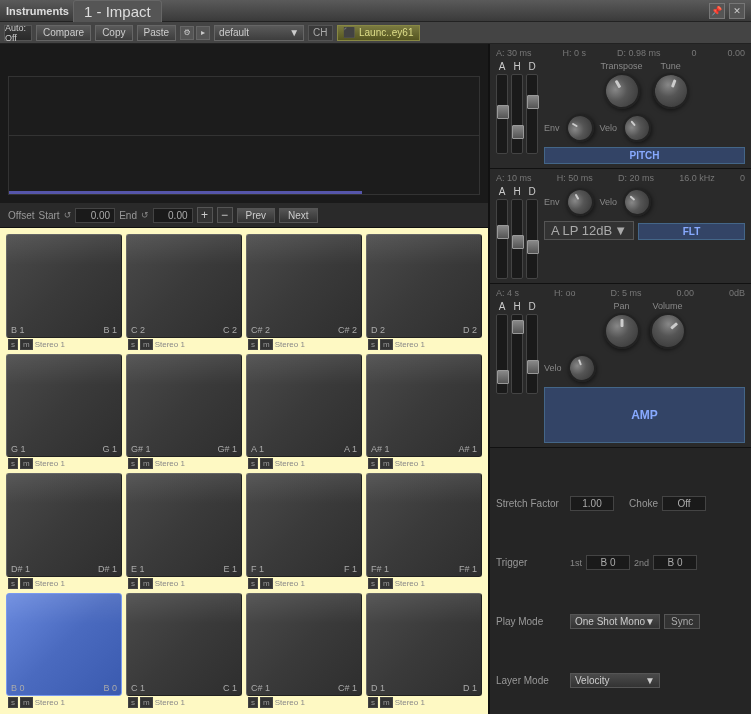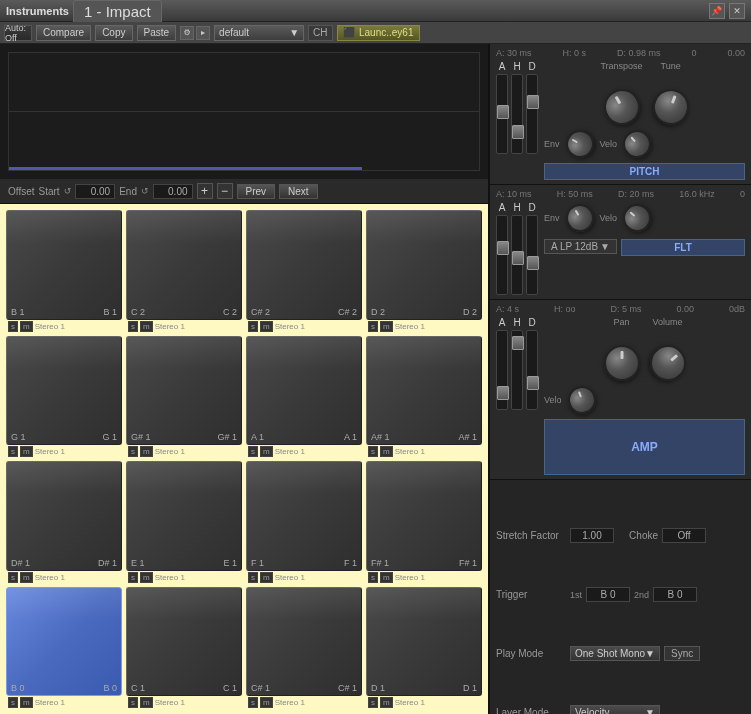--- a/index.html
+++ b/index.html
@@ -152,20 +152,21 @@
     }
 
     
     .impact-header {
       background: #1a1a1a;
       height: 160px;
       border-bottom: 1px solid #111;
       position: relative;
       display: flex;
       flex-direction: column;
+      margin-top: 24px;
     }
     .impact-logo {
       position: absolute;
       top: 8px;
       right: 12px;
       color: #888;
       font-size: 18px;
       font-weight: bold;
       letter-spacing: 3px;
     }
@@ -317,21 +318,21 @@
       border: 1px solid #999;
       border-radius: 1px;
       cursor: grab;
     }
 
     
     .knob-group {
       display: flex;
       flex-direction: column;
       align-items: center;
-      gap: 18px;
+      gap: 2px;
     }
     .knob-label {
       font-size: 9px;
       color: #888;
     }
     .knob {
       width: 36px;
       height: 36px;
       border-radius: 50%;
       background: radial-gradient(circle at 35% 35%, #888 0%, #555 40%, #333 100%);
@@ -357,21 +358,21 @@
     }
     .knob.small::after {
       top: 3px;
       height: 6px;
       width: 2px;
     }
     .filter-type {
       background: #333;
       border: 1px solid #555;
       color: #aaa;
-      font-size: 10px;
+      font-size: 13px;
       padding: 1px 6px;
       display: inline-flex;
       align-items: center;
       gap: 2px;
     }
 
     
     .settings-section {
       background: #252525;
       padding: 4px 6px;

